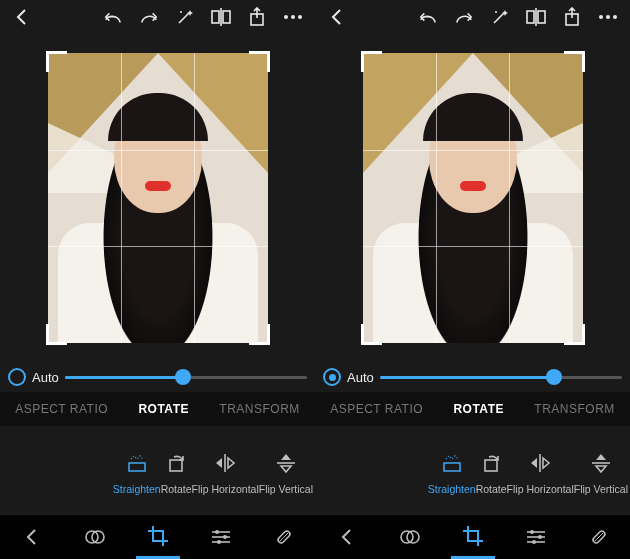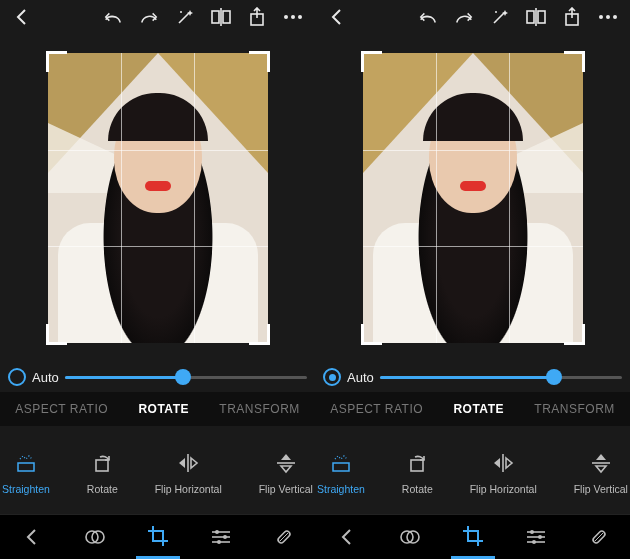--- a/index.html
+++ b/index.html
@@ -38,21 +38,21 @@
   .radio.on::after{content:"";width:7px;height:7px;border-radius:50%;background:#3fa9f5;}
   .autoLbl{font-size:13px;color:#eee;}
   .track{flex:1;height:3px;background:#555;position:relative;border-radius:2px;}
   .fill{position:absolute;left:0;top:0;bottom:0;border-radius:2px;background:#3fa9f5;}
   .thumb{position:absolute;top:50%;transform:translate(-50%,-50%);width:16px;height:16px;border-radius:50%;background:#3fa9f5;}
   
   .tabs{height:34px;display:flex;align-items:center;justify-content:space-around;background:#0f0f0f;font-size:12px;letter-spacing:.5px;text-align:center;}
   .tab{color:#777;font-weight:500;}
   .tab.active{color:#fff;font-weight:600;}
   
-  .tools{height:84px;background:#1a1a1a;display:flex;align-items:center;justify-content:space-between;padding:4px 2px 0;}
+  .tools{height:84px;background:#1a1a1a;display:flex;align-items:center;justify-content:flex-end;padding:4px 2px 0;}
   .tool{display:flex;flex-direction:column;align-items:center;gap:7px;color:#bdbdbd;font-size:10.5px;}
   .tool.active{color:#3fa9f5;}
   .tool .ti{width:26px;height:26px;display:flex;align-items:center;justify-content:center;}
   
   .nav{height:44px;background:#000;display:flex;align-items:center;justify-content:space-around;border-top:1px solid #222;}
   .nav .slot{width:44px;height:40px;display:flex;align-items:center;justify-content:center;color:#bbb;}
   .nav .slot.active{color:#3fa9f5;border-bottom:3px solid #3fa9f5;}
   svg{display:block;}
 </style>
 </head>

